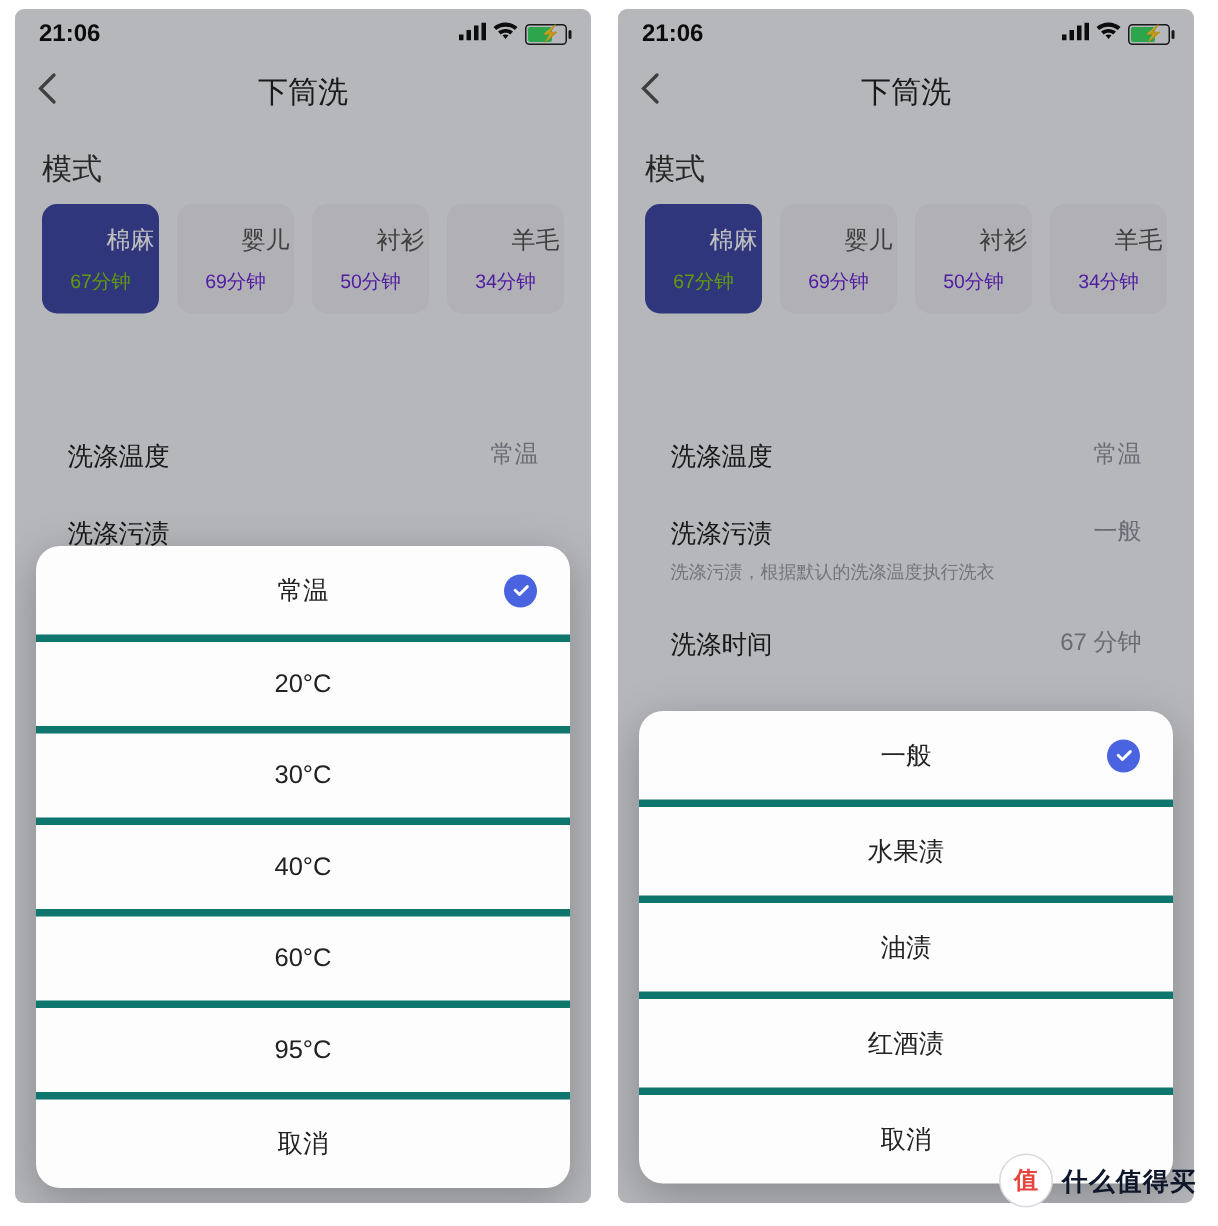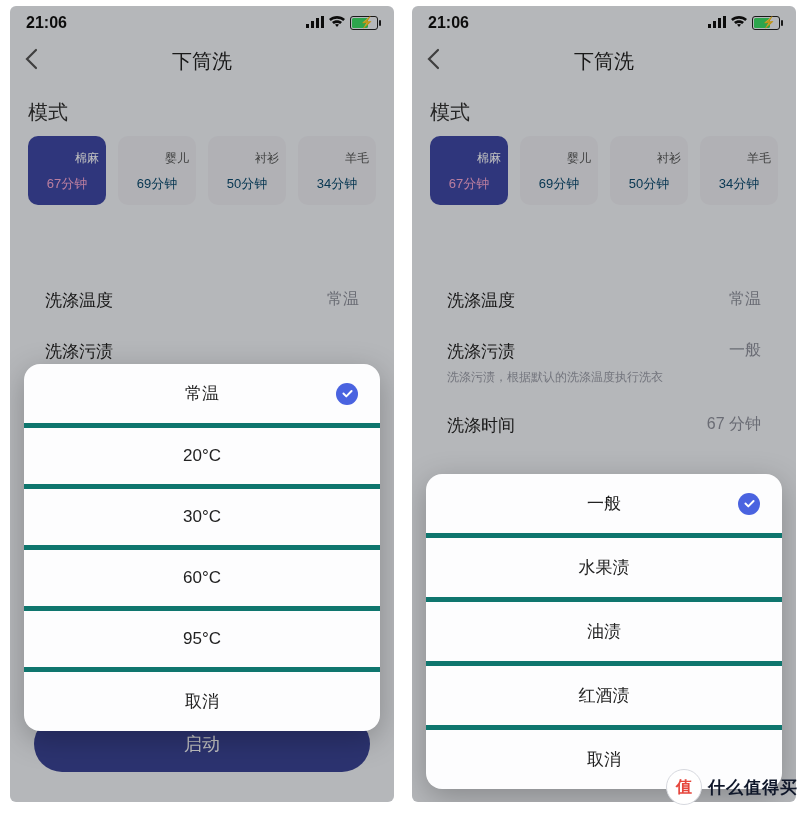--- a/index.html
+++ b/index.html
@@ -16,24 +16,24 @@
   .bolt { position:absolute; left:9px; top:-1px; font-size:11px; color:#222; }
 
   .nav { display:flex; align-items:center; justify-content:center; position:relative; padding: 14px 0 18px; z-index:1;}
   .nav .back { position:absolute; left:14px; top:14px; color:#555; }
   .nav .title { font-size:20px; color:#222; font-weight:500; }
 
   .section-label { font-size:20px; color:#333; padding: 6px 18px 10px; z-index:1; position:relative;}
   .modes { display:flex; gap:12px; padding: 0 18px; z-index:1; position:relative;}
   .mode { flex:1; background:#ecedf2; border-radius:10px; text-align:center; padding:14px 0 12px; }
   .mode.active { background:#3f49a6; }
-  .mode .m-name { font-size:12px; color:#555;padding-left:40px;}
-  .mode .m-time { font-size:13px; color:#0c4a6e; margin-top:8px;}
+  .mode .m-name { font-size:16px; color:#555;padding-left:40px;}
+  .mode .m-time { font-size:13px; color:#6d28d9; margin-top:8px;}
   .mode.active .m-name { color:#fff;}
-  .mode.active .m-time { color:#f9a8d4;}
+  .mode.active .m-time { color:#84cc16;}
 
   .settings { margin-top: 70px; z-index:1; position:relative;}
   .row { display:flex; justify-content:space-between; align-items:flex-start; padding: 14px 35px; }
   .row .label { font-size:17px; color:#222;}
   .row .sub { font-size:12px; color:#9a9da8; margin-top:6px; max-width:240px;}
   .row .value { font-size:16px; color:#8e919c;}
 
   .start-btn { position:absolute; left:24px; right:24px; bottom:30px; background:#3b4596; color:#fff; font-size:18px; text-align:center; padding:16px 0; border-radius:28px; z-index:1;}
 
   .sheet { position:absolute; left:14px; right:14px; background:#fdfdfe; border-radius:16px; z-index:10; box-shadow:0 8px 30px rgba(0,0,0,0.25); overflow:hidden;}
@@ -123,20 +123,21 @@
       <div class="opt">
         <span>常温</span>
         <span class="check">
             <svg viewBox="0 0 16 16">
               <path d="M3 8 L6.5 11.5 L13 5" stroke="#fff" stroke-width="2.4" fill="none" stroke-linecap="round" stroke-linejoin="round"></path>
             </svg>
           </span>
       </div>
       <div class="opt"><span>20°C</span></div>
       <div class="opt"><span>30°C</span></div>
+      <div class="opt"><span>40°C</span></div>
       <div class="opt"><span>60°C</span></div>
       <div class="opt"><span>95°C</span></div>
       <div class="opt cancel"><span>取消</span></div>
     </div>
   </div>
 
   <div class="phone">
     <div class="dim-overlay"></div>
 
     <div class="status-bar">

